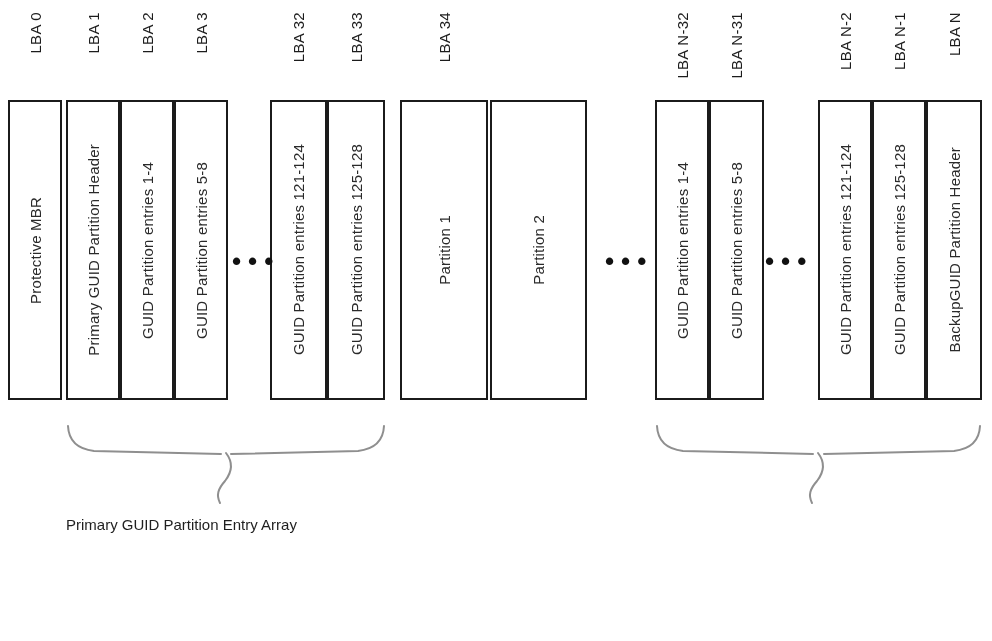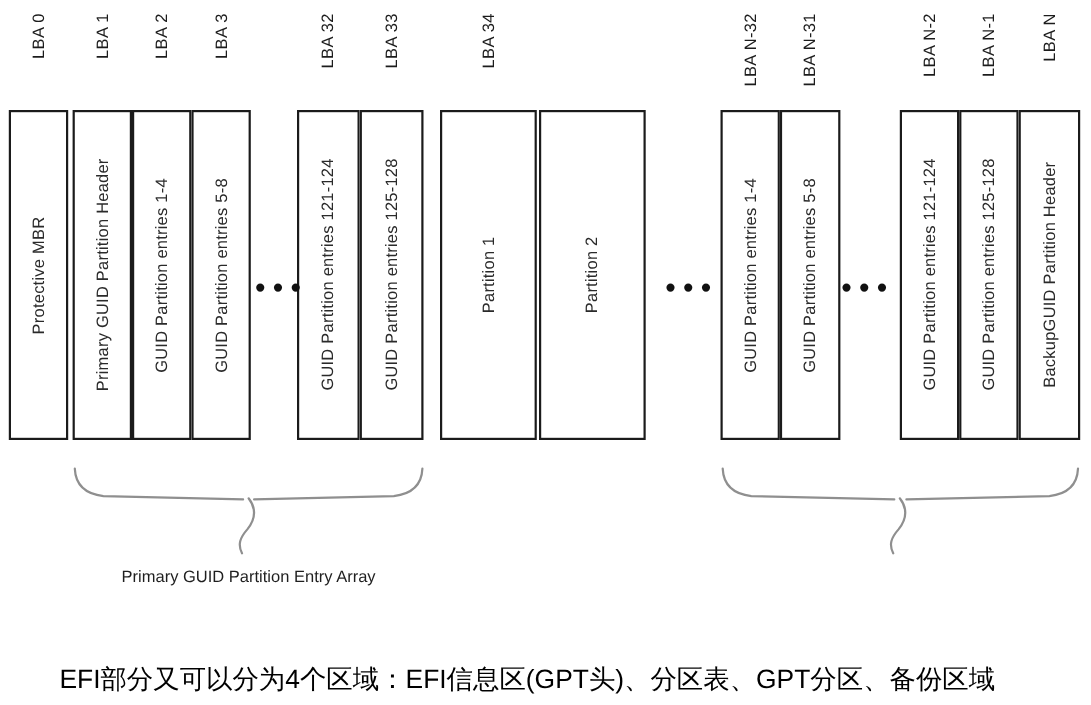--- a/index.html
+++ b/index.html
@@ -18,21 +18,21 @@
          display:flex; align-items:center; justify-content:center; }
   .box .vtext { font-size:15px; color:#2a2a2a; letter-spacing:0.2px; }
 
   
   .dots { position:absolute; top:248px; font-size:26px; font-weight:bold; color:#111;
           letter-spacing:7px; line-height:1; }
 
   
   .brace { position:absolute; top:424px; }
   .brace svg path { fill:none; stroke:#8f8f8f; stroke-width:2; stroke-linecap:round; }
-  .brace-label { position:absolute; text-align:center; font-size:15px; color:#1f1f1f; }
+  .brace-label { position:absolute; font-size:15px; color:#1f1f1f; }
 
   
   .caption { position:absolute; left:54px; top:601px; font-size:24px; color:#000; white-space:nowrap; }
 
   
   .c0{left:8px;width:54px} .c1{left:66px;width:54px} .c2{left:120px;width:54px}
   .c3{left:174px;width:54px} .c4{left:270px;width:57px} .c5{left:327px;width:58px}
   .c6{left:400px;width:88px} .c7{left:490px;width:97px} .c8{left:655px;width:54px}
   .c9{left:709px;width:55px} .c10{left:818px;width:54px} .c11{left:872px;width:54px}
   .c12{left:926px;width:56px}
@@ -136,15 +136,14 @@
   <div class="brace-label bl1">Primary GUID Partition Entry Array</div>
 
   <div class="brace br2">
     <svg width="327" height="90" viewBox="0 0 327 90">
       <path d="M2,2 Q3,24 28,27 L158,30"></path>
       <path d="M325,2 Q324,24 299,27 L169,30"></path>
       <path d="M163,29 C170,38 169,48 162,57 C155,65 153,71 157,79"></path>
     </svg>
   </div>
 
-  <div class="caption">EFI部分又可以分为4个区域：EFI信息区(GPT头)、分区表、GPT分区、备份区域</div>
 
 </div>
 
 </body></html>

